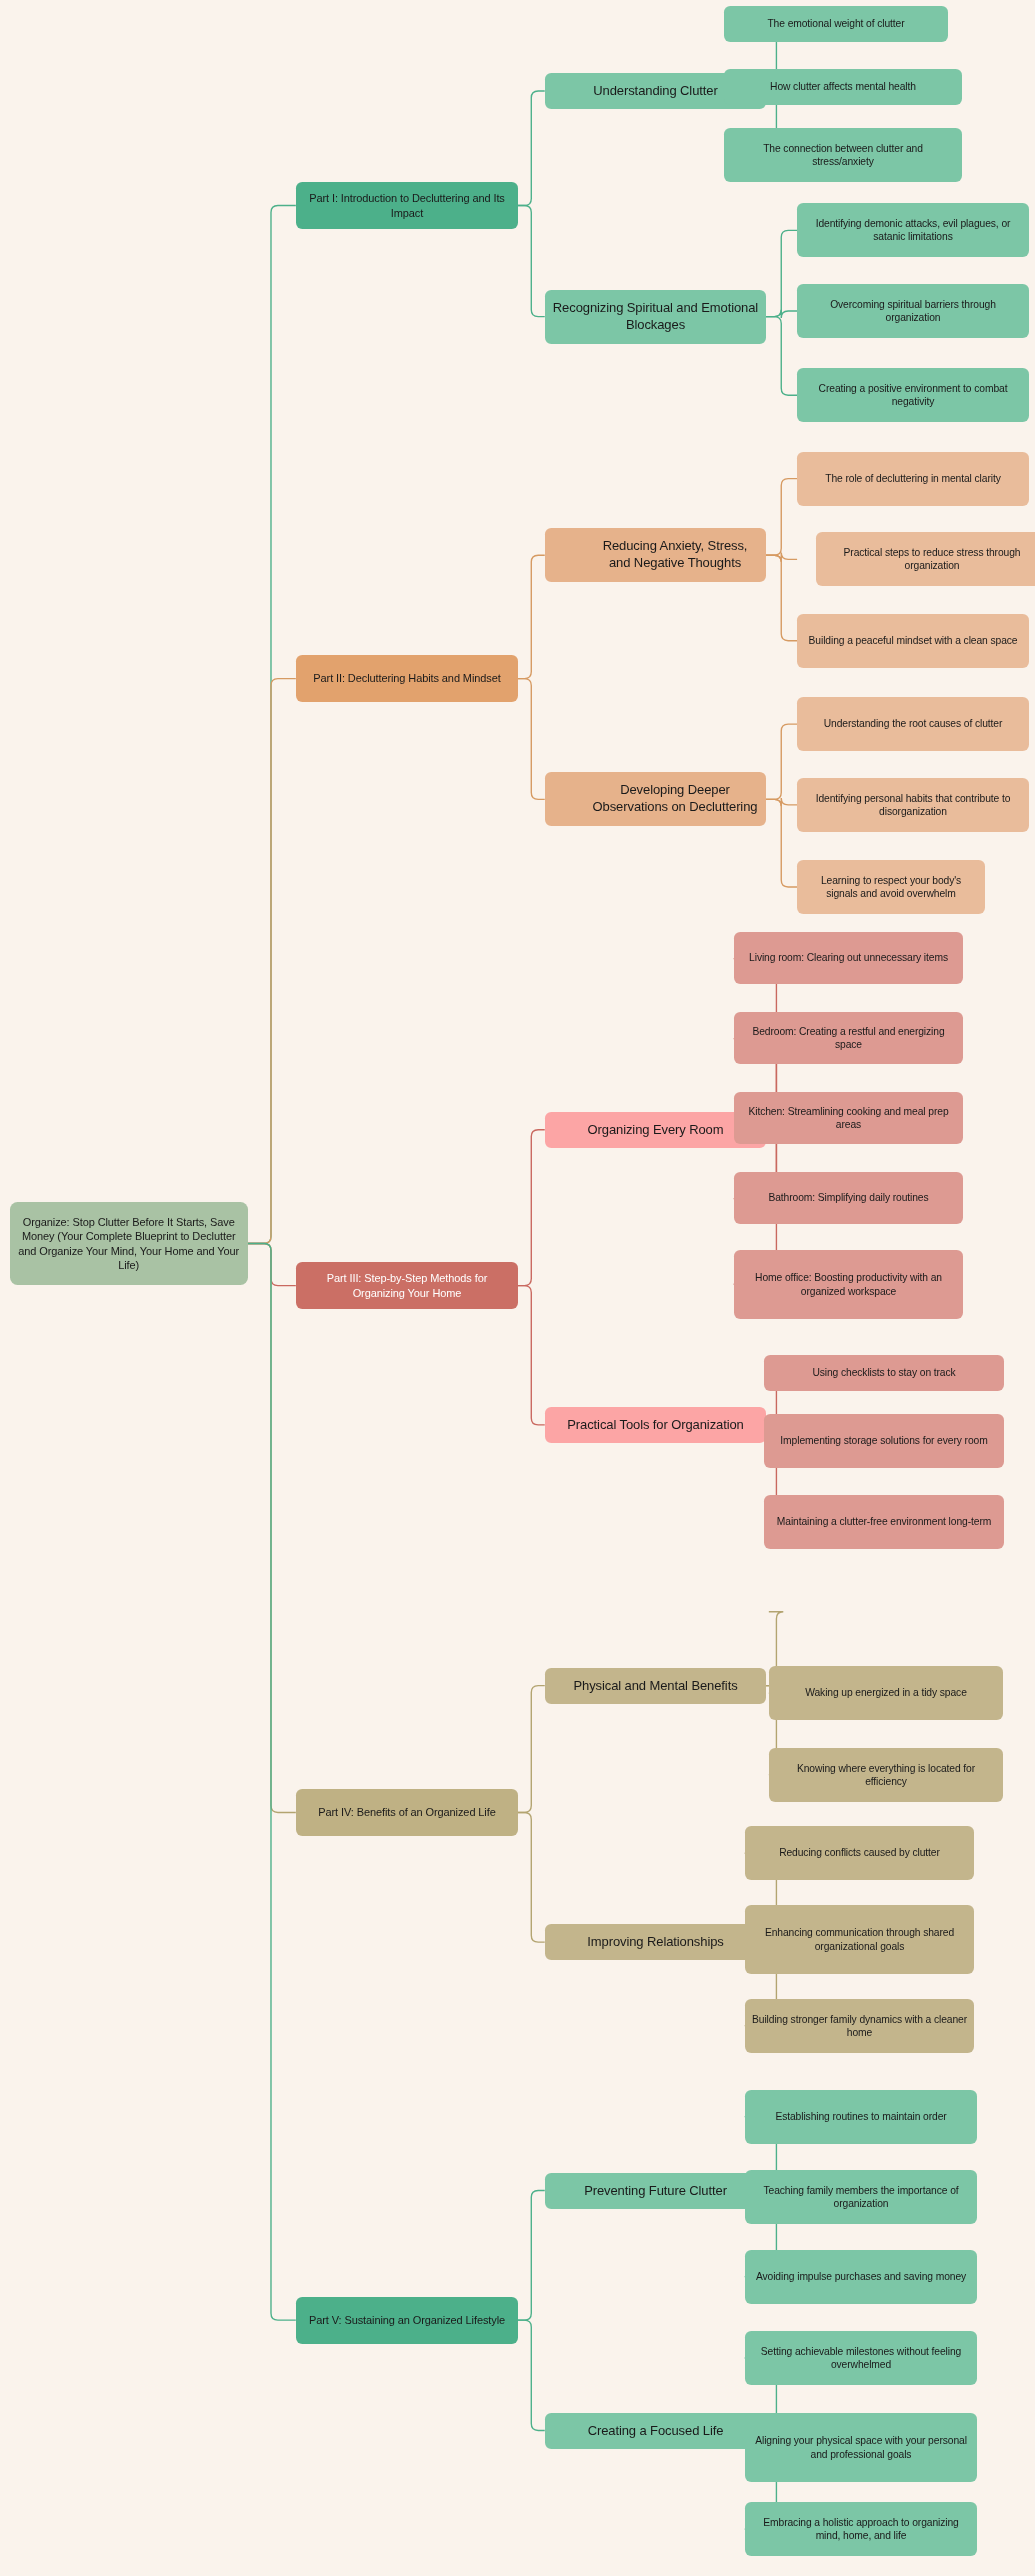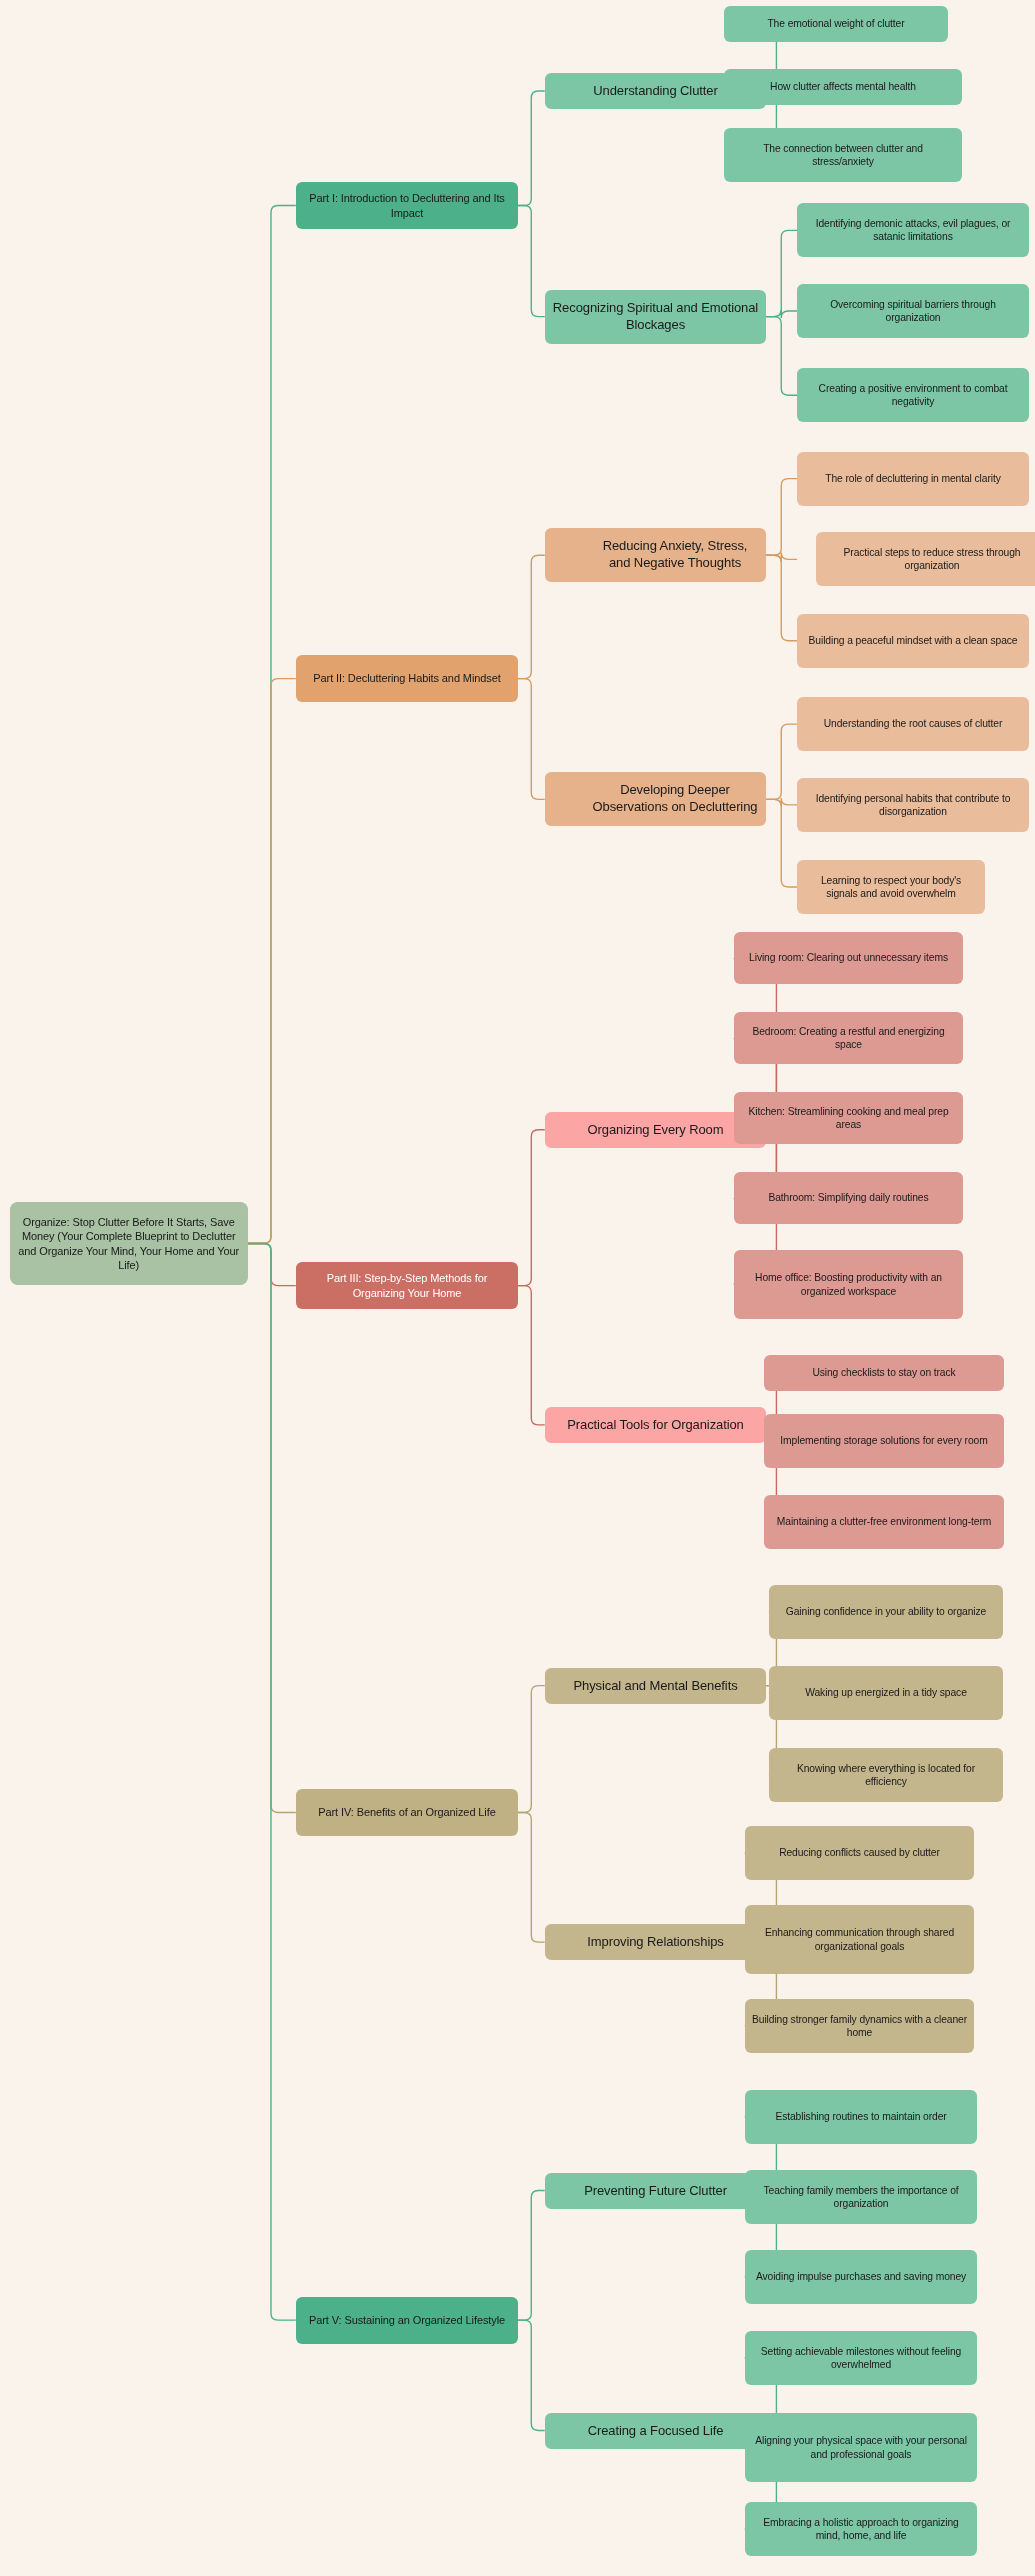--- a/index.html
+++ b/index.html
@@ -141,21 +141,20 @@
     <div class="node node-l3 lvl3 c-red" style="left: 734px; top: 1012px; width: 229px; height: 52px;">Bedroom: Creating a restful and energizing space</div>
     <div class="node node-l3 lvl3 c-red" style="left: 734px; top: 1092px; width: 229px; height: 52px;">Kitchen: Streamlining cooking and meal prep areas</div>
     <div class="node node-l3 lvl3 c-red" style="left: 734px; top: 1172px; width: 229px; height: 52px;">Bathroom: Simplifying daily routines</div>
     <div class="node node-l3 lvl3 c-red" style="left: 734px; top: 1250px; width: 229px; height: 69px;">Home office: Boosting productivity with an organized workspace</div>
     <div class="node node-l2 lvl2 c-red" style="left: 545px; top: 1407px; width: 221px; height: 36px;">Practical Tools for Organization</div>
     <div class="node node-l3 lvl3 c-red" style="left: 764px; top: 1355px; width: 240px; height: 36px;">Using checklists to stay on track</div>
     <div class="node node-l3 lvl3 c-red" style="left: 764px; top: 1414px; width: 240px; height: 54px;">Implementing storage solutions for every room</div>
     <div class="node node-l3 lvl3 c-red" style="left: 764px; top: 1495px; width: 240px; height: 54px;">Maintaining a clutter-free environment long-term</div>
     <div class="node node-l1 lvl1 c-olive" style="left: 296px; top: 1789px; width: 222px; height: 47px;">Part IV: Benefits of an Organized Life</div>
     <div class="node node-l2 lvl2 c-olive" style="left: 545px; top: 1668px; width: 221px; height: 36px;">Physical and Mental Benefits</div>
-    <div class="node node-l3 lvl3 c-olive" style="left: 769px; top: 1585px; width: 234px; height: 54px;">Gaining confidence in your ability to organize</div>
     <div class="node node-l3 lvl3 c-olive" style="left: 769px; top: 1666px; width: 234px; height: 54px;">Waking up energized in a tidy space</div>
     <div class="node node-l3 lvl3 c-olive" style="left: 769px; top: 1748px; width: 234px; height: 54px;">Knowing where everything is located for efficiency</div>
     <div class="node node-l2 lvl2 c-olive" style="left: 545px; top: 1924px; width: 221px; height: 36px;">Improving Relationships</div>
     <div class="node node-l3 lvl3 c-olive" style="left: 745px; top: 1826px; width: 229px; height: 54px;">Reducing conflicts caused by clutter</div>
     <div class="node node-l3 lvl3 c-olive" style="left: 745px; top: 1905px; width: 229px; height: 69px;">Enhancing communication through shared organizational goals</div>
     <div class="node node-l3 lvl3 c-olive" style="left: 745px; top: 1999px; width: 229px; height: 54px;">Building stronger family dynamics with a cleaner home</div>
     <div class="node node-l1 lvl1 c-green" style="left: 296px; top: 2297px; width: 222px; height: 47px;">Part V: Sustaining an Organized Lifestyle</div>
     <div class="node node-l2 lvl2 c-green" style="left: 545px; top: 2173px; width: 221px; height: 36px;">Preventing Future Clutter</div>
     <div class="node node-l3 lvl3 c-green" style="left: 745px; top: 2090px; width: 232px; height: 54px;">Establishing routines to maintain order</div>
     <div class="node node-l3 lvl3 c-green" style="left: 745px; top: 2170px; width: 232px; height: 54px;">Teaching family members the importance of organization</div>

